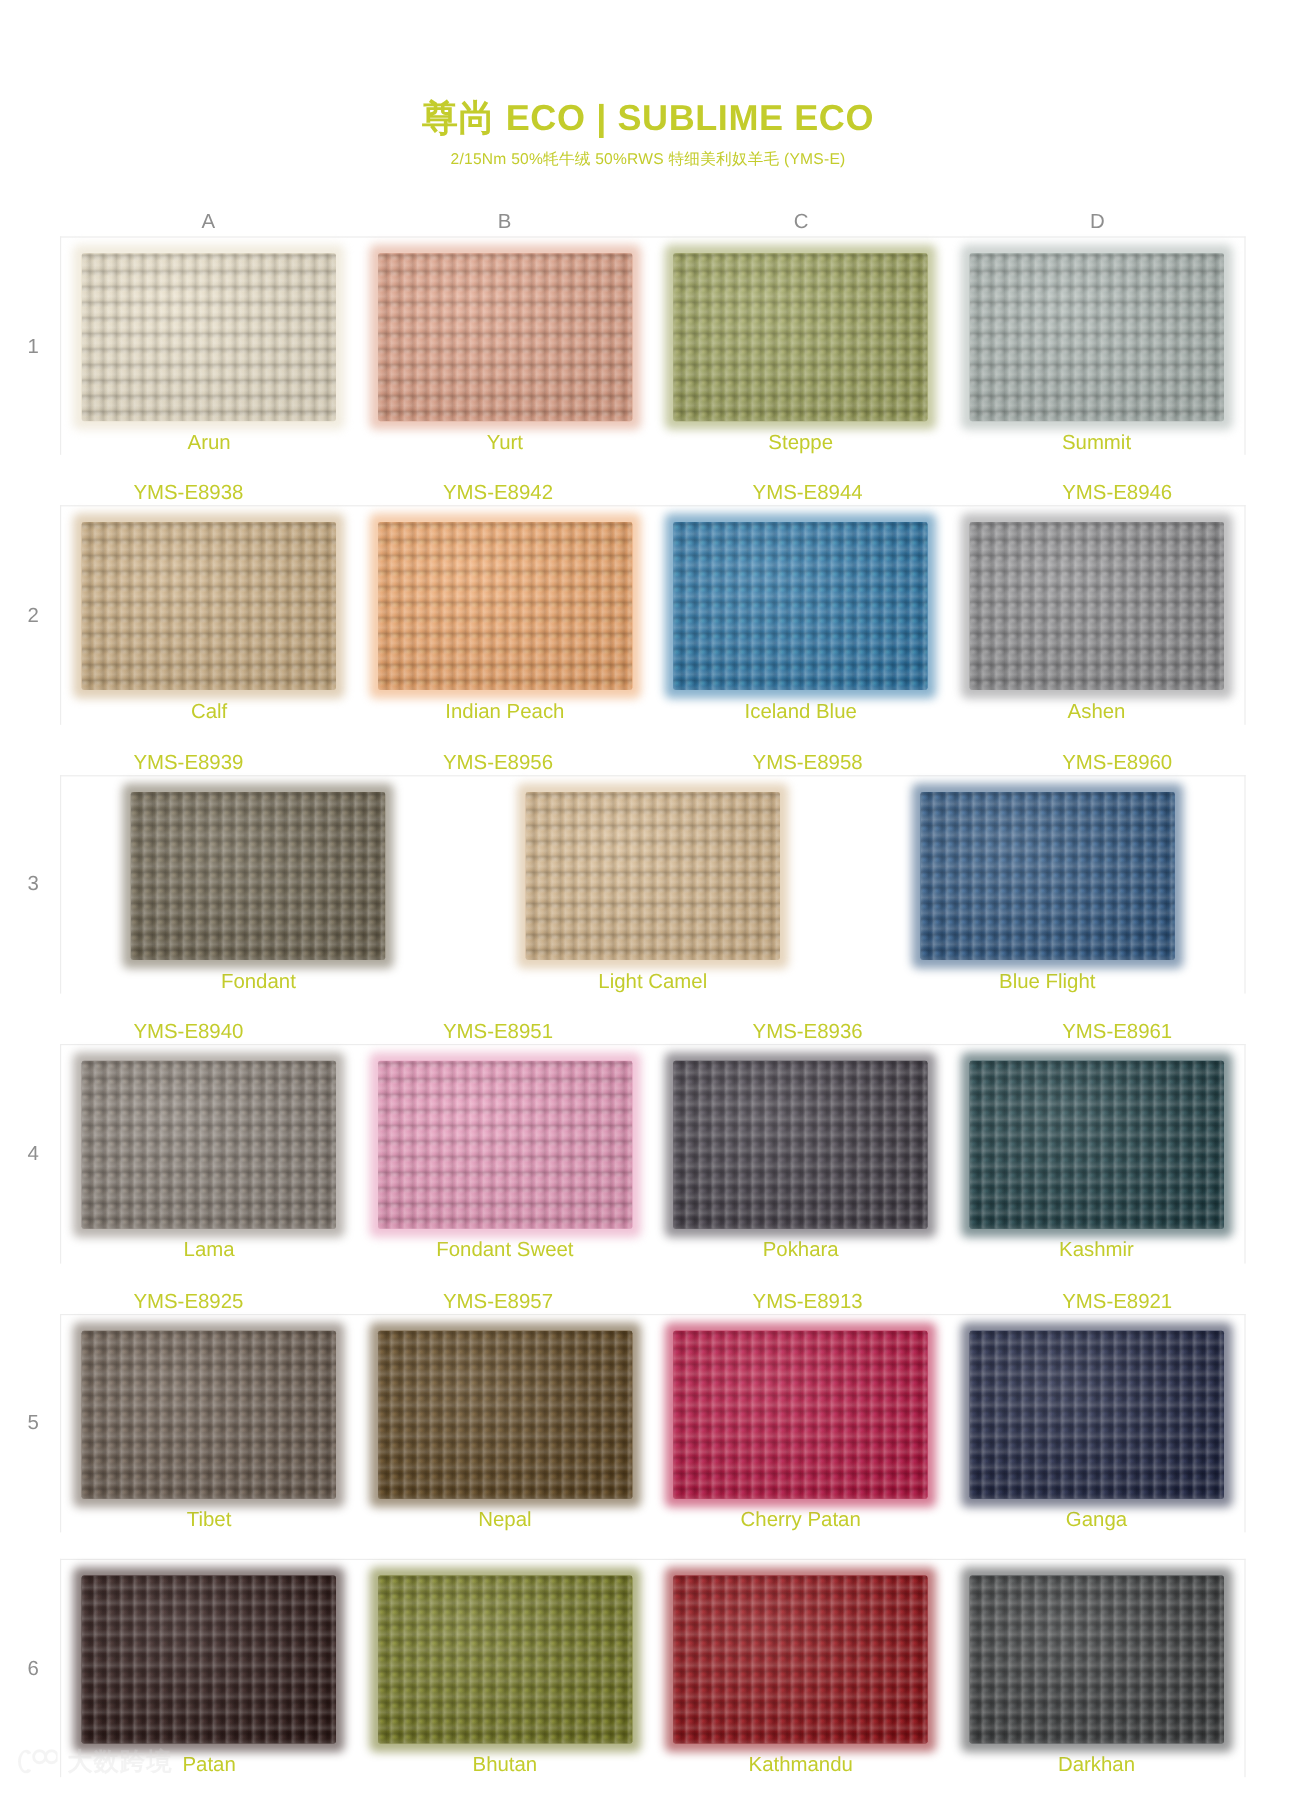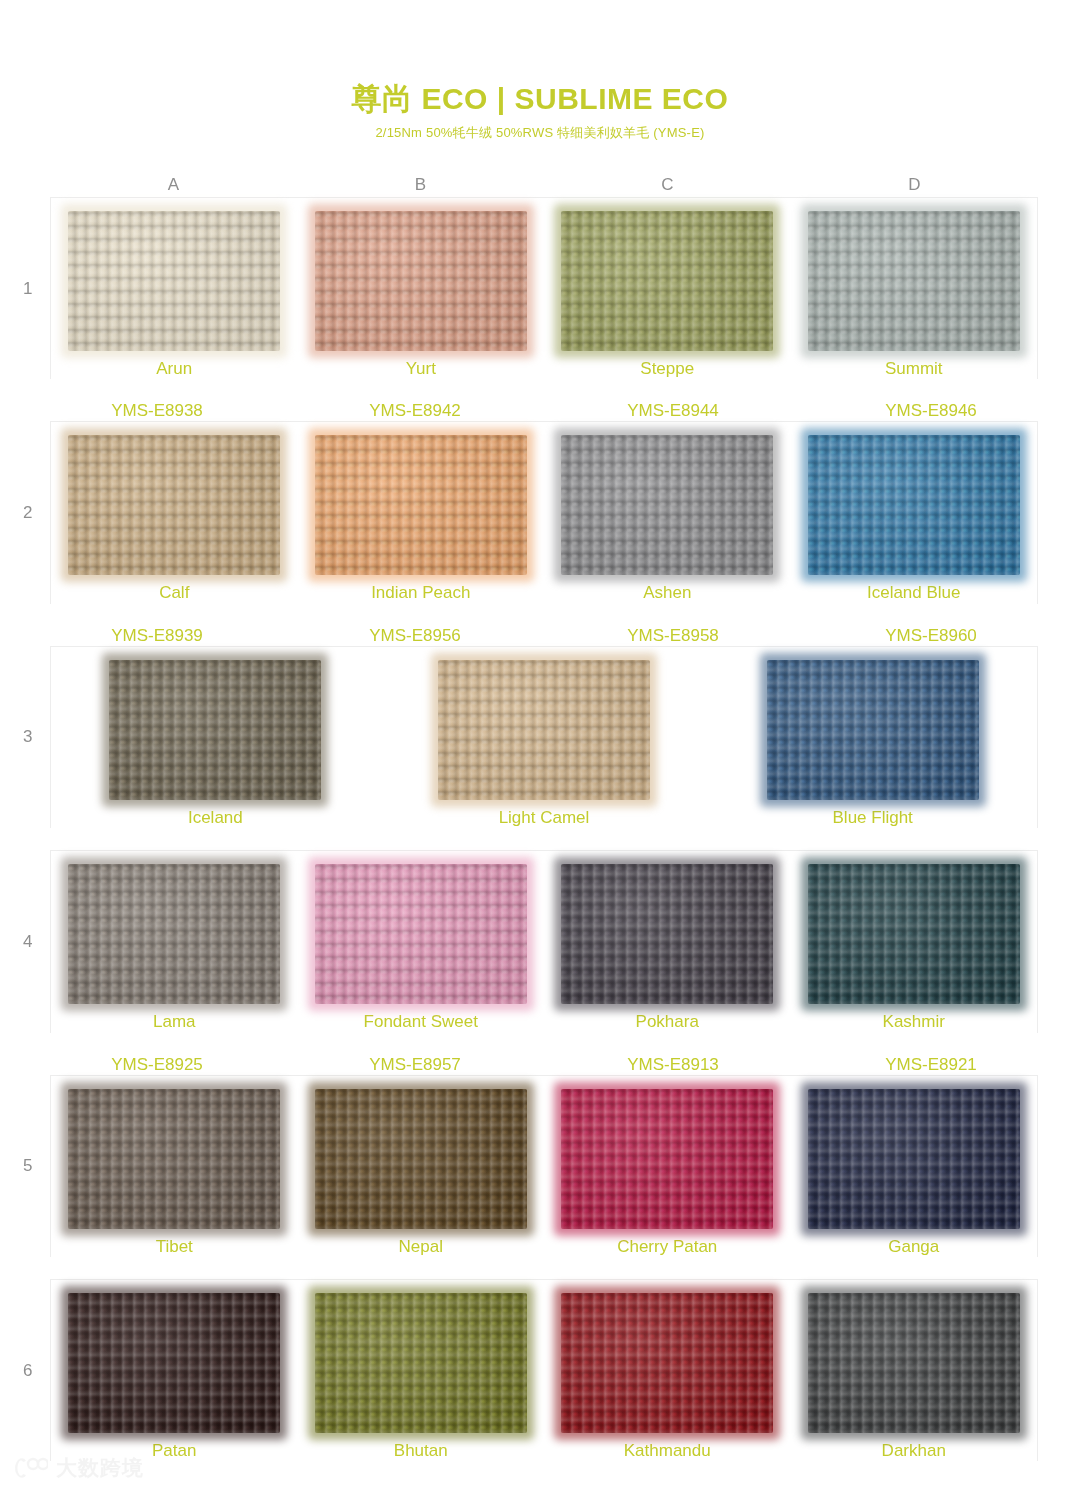--- a/index.html
+++ b/index.html
@@ -289,41 +289,41 @@
                 <div class="knit-a"></div>
                 <div class="knit-b"></div>
                 <div class="knit-c"></div>
                 <div class="sheen"></div>
               </div>
             </div>
             <div class="lbl-name">Indian Peach</div>
           </div>
           <div class="cell">
             <div class="swatch-wrap">
+              <div class="fuzz" style="background: rgb(44, 117, 166);"></div>
+              <div class="swatch" style="background: rgb(44, 117, 166);">
+                <div class="knit-a"></div>
+                <div class="knit-b"></div>
+                <div class="knit-c"></div>
+                <div class="sheen"></div>
+              </div>
+            </div>
+            <div class="lbl-name">Iceland Blue</div>
+          </div>
+          <div class="cell">
+            <div class="swatch-wrap">
               <div class="fuzz" style="background: rgb(138, 138, 140);"></div>
               <div class="swatch" style="background: rgb(138, 138, 140);">
                 <div class="knit-a"></div>
                 <div class="knit-b"></div>
                 <div class="knit-c"></div>
                 <div class="sheen"></div>
               </div>
             </div>
             <div class="lbl-name">Ashen</div>
-          </div>
-          <div class="cell">
-            <div class="swatch-wrap">
-              <div class="fuzz" style="background: rgb(44, 117, 166);"></div>
-              <div class="swatch" style="background: rgb(44, 117, 166);">
-                <div class="knit-a"></div>
-                <div class="knit-b"></div>
-                <div class="knit-c"></div>
-                <div class="sheen"></div>
-              </div>
-            </div>
-            <div class="lbl-name">Iceland Blue</div>
           </div>
         </div>
       </div>
       <div class="code-row">
         <div class="code-cell">YMS-E8939</div>
         <div class="code-cell">YMS-E8956</div>
         <div class="code-cell">YMS-E8958</div>
         <div class="code-cell">YMS-E8960</div>
       </div>
       <div class="row-band">
@@ -332,21 +332,21 @@
           <div class="cell">
             <div class="swatch-wrap">
               <div class="fuzz" style="background: rgb(109, 100, 80);"></div>
               <div class="swatch" style="background: rgb(109, 100, 80);">
                 <div class="knit-a"></div>
                 <div class="knit-b"></div>
                 <div class="knit-c"></div>
                 <div class="sheen"></div>
               </div>
             </div>
-            <div class="lbl-name">Iceland</div>
+            <div class="lbl-name">Fondant</div>
           </div>
           <div class="cell">
             <div class="swatch-wrap">
               <div class="fuzz" style="background: rgb(210, 179, 136);"></div>
               <div class="swatch" style="background: rgb(210, 179, 136);">
                 <div class="knit-a"></div>
                 <div class="knit-b"></div>
                 <div class="knit-c"></div>
                 <div class="sheen"></div>
               </div>
@@ -359,20 +359,26 @@
               <div class="swatch" style="background: rgb(46, 85, 127);">
                 <div class="knit-a"></div>
                 <div class="knit-b"></div>
                 <div class="knit-c"></div>
                 <div class="sheen"></div>
               </div>
             </div>
             <div class="lbl-name">Blue Flight</div>
           </div>
         </div>
+      </div>
+      <div class="code-row">
+        <div class="code-cell">YMS-E8940</div>
+        <div class="code-cell">YMS-E8951</div>
+        <div class="code-cell">YMS-E8936</div>
+        <div class="code-cell">YMS-E8961</div>
       </div>
       <div class="row-band">
         <div class="row-num">4</div>
         <div class="swatch-row">
           <div class="cell">
             <div class="swatch-wrap">
               <div class="fuzz" style="background: rgb(129, 120, 111);"></div>
               <div class="swatch" style="background: rgb(129, 120, 111);">
                 <div class="knit-a"></div>
                 <div class="knit-b"></div>

